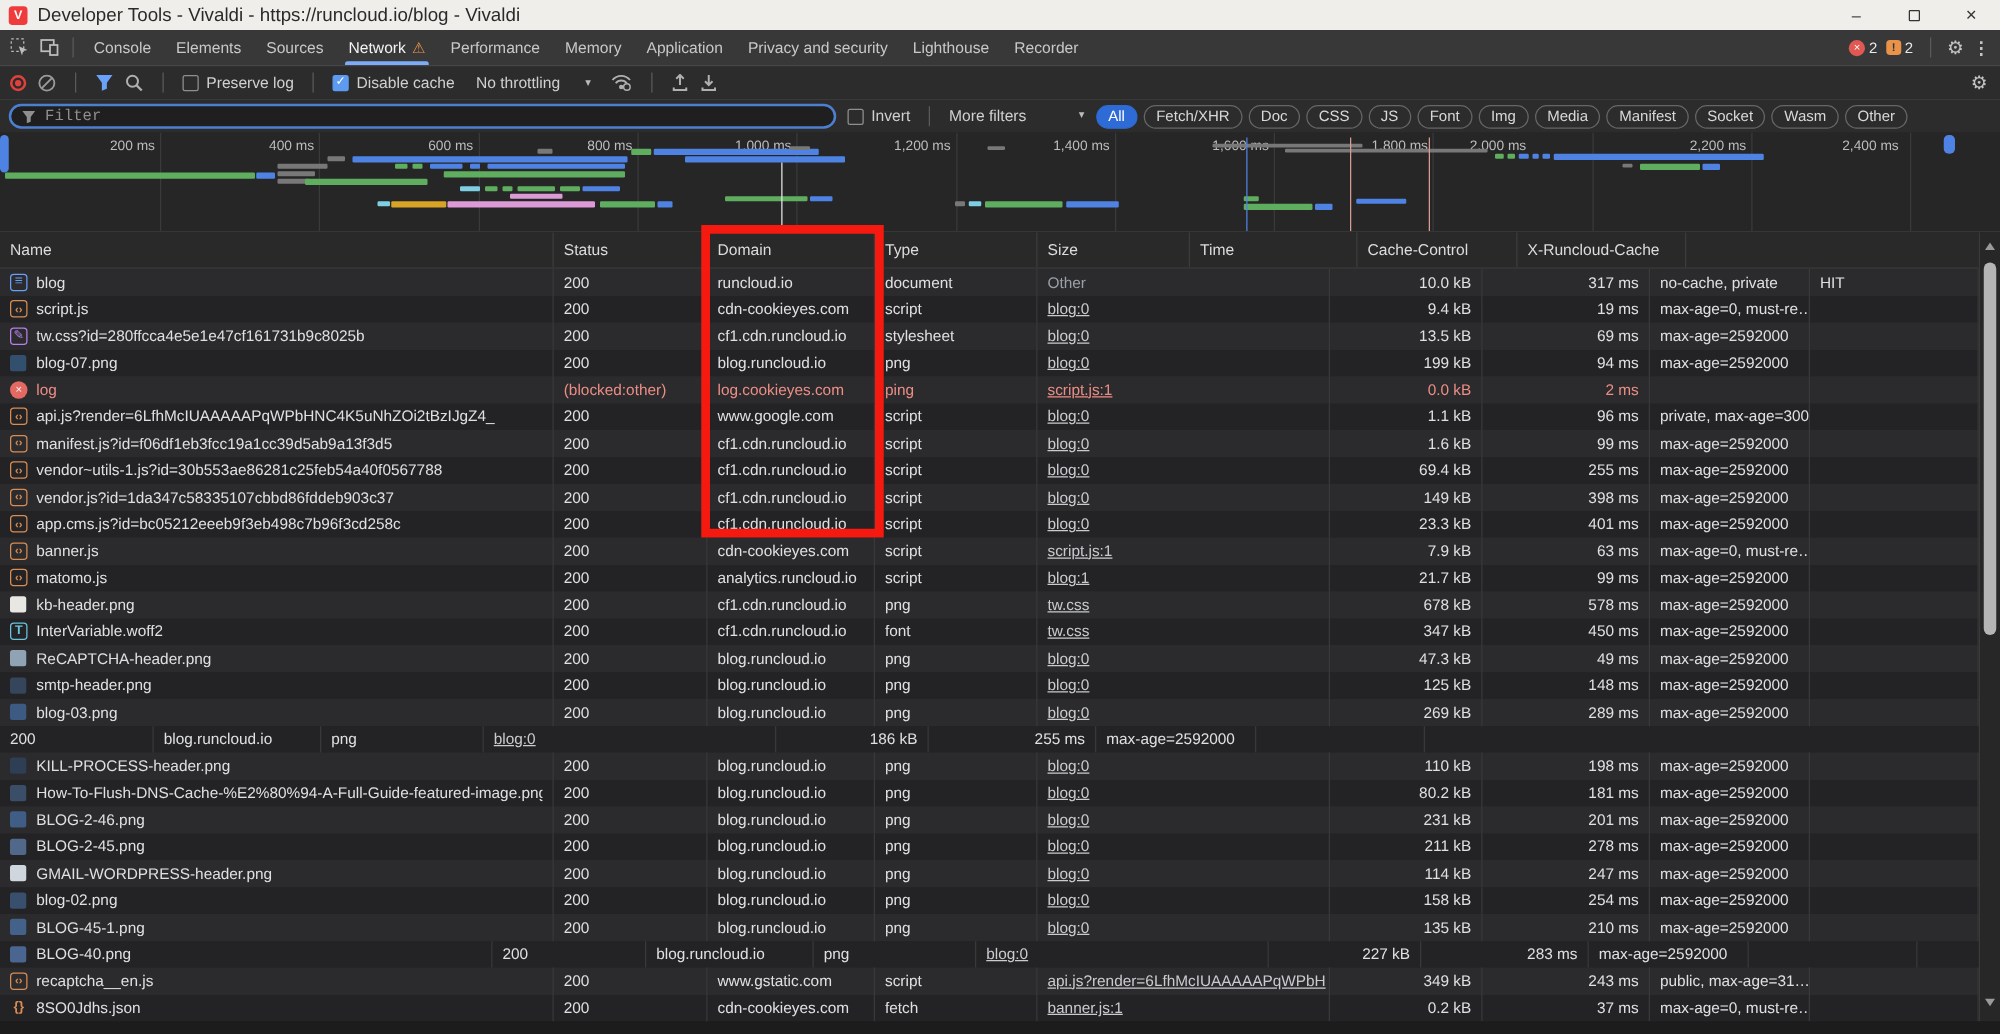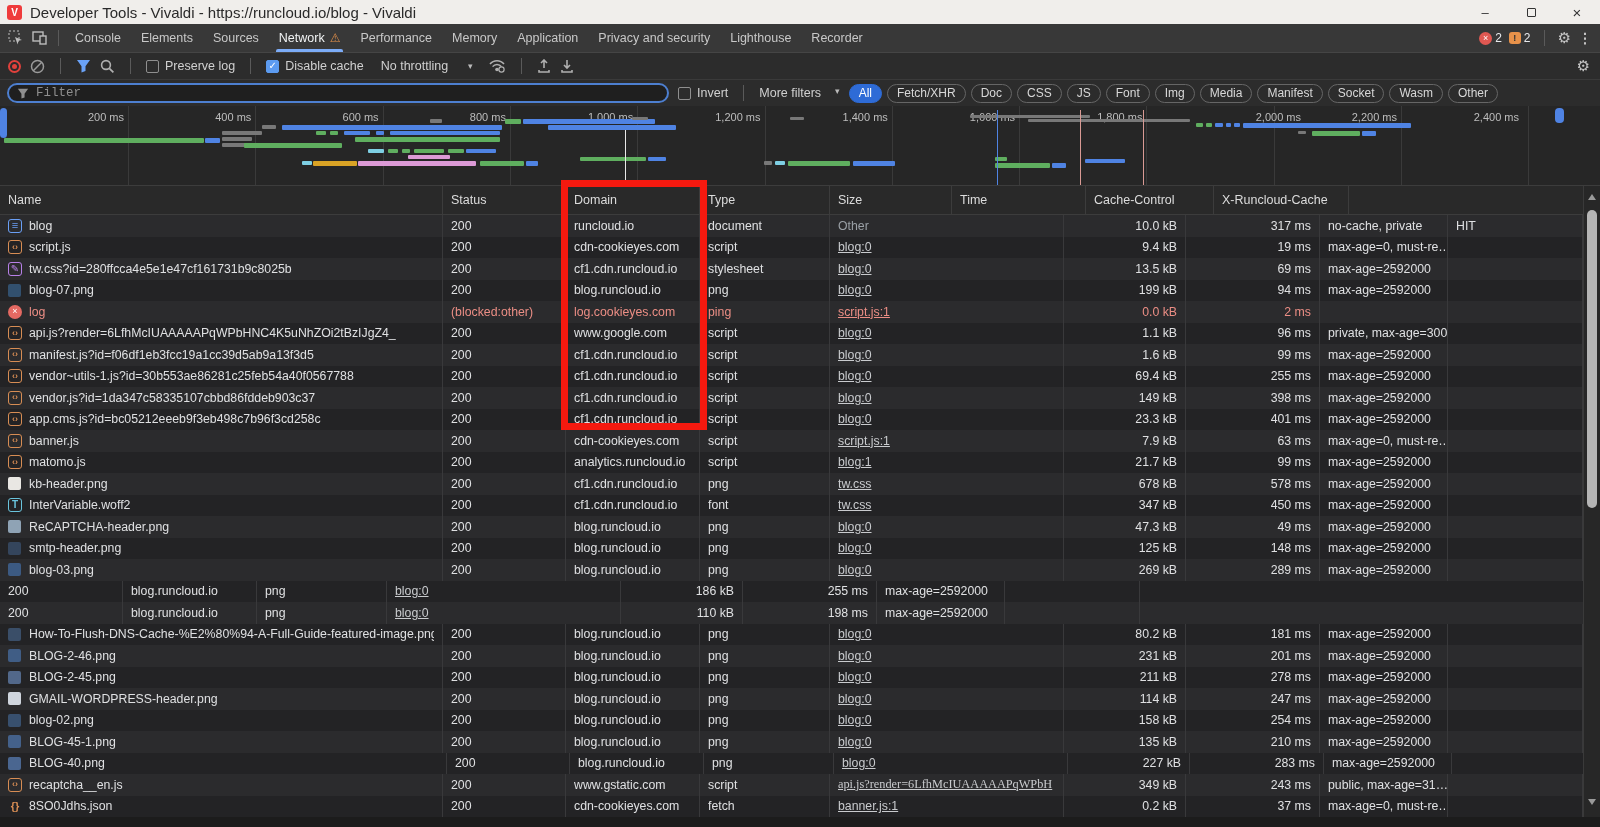--- a/index.html
+++ b/index.html
@@ -52,21 +52,21 @@
   
   .filterbar { height:27px; background:#2c2c2c; border-top:1px solid #3a3a3a; display:flex;
                align-items:center; padding:0 7px; gap:9px; color:#c8c8c8; }
   .filter-input { width:662px; height:20px; border:2px solid #4d7fd0; border-radius:11px; background:#1f1f1f;
                   display:flex; align-items:center; padding:0 8px; gap:7px; flex:none; }
   .ph { color:#8f8f8f; font-size:12.5px;font-family:Liberation Mono, monospace; }
   .pills { display:flex; gap:5px; align-items:center; }
   .pill { height:19px; border:1px solid #666; border-radius:10px; display:flex; align-items:center;
           padding:0 9px; font-size:12px; color:#d8d8d8; flex:none; }
   .pill.active { background:#2e6bd6; border-color:#2e6bd6; color:#fff; }
-  .mf { font-size:12.5px; display:flex; align-items:flex-start; }
+  .mf { font-size:12.5px; display:flex; align-items:flex-start;gap:28px; }
 
   
   .overview { position:absolute; top:106px; left:0; width:1600px; height:80px; background:#262626;
               border-bottom:1px solid #3c3c3c; overflow:hidden; }
   .gridline { position:absolute; top:0; bottom:0; width:1px; background:#3a3a3a; }
   .tick { position:absolute; top:5px; font-size:11px; color:#bdbdbd; text-align:right; width:76px; }
   .wbar { position:absolute; border-radius:1px; }
   .marker { position:absolute; width:1px; top:4px; bottom:0; }
   .grip { position:absolute; background:#4f83e3; border-radius:4px; }
 
@@ -294,21 +294,21 @@
       <div class="tick" style="left: 557.2px;">1,000 ms</div>
       <div class="gridline" style="left: 764.5px;"></div>
       <div class="tick" style="left: 684.5px;">1,200 ms</div>
       <div class="gridline" style="left: 891.8px;"></div>
       <div class="tick" style="left: 811.8px;">1,400 ms</div>
       <div class="gridline" style="left: 1019.1px;"></div>
       <div class="tick" style="left: 939.1px;">1,600 ms</div>
       <div class="gridline" style="left: 1146.4px;"></div>
       <div class="tick" style="left: 1066.4px;">1,800 ms</div>
       <div class="gridline" style="left: 1273.7px;"></div>
-      <div class="tick" style="left: 1225px;">2,000 ms</div>
+      <div class="tick" style="left: 1145px;">2,000 ms</div>
       <div class="gridline" style="left: 1401px;"></div>
       <div class="tick" style="left: 1321px;">2,200 ms</div>
       <div class="gridline" style="left: 1528.3px;"></div>
       <div class="tick" style="left: 1443px;">2,400 ms</div>
       <div class="wbar" style="left: 4px; top: 32px; width: 200px; height: 5px; background: rgb(95, 174, 95);"></div>
       <div class="wbar" style="left: 205px; top: 32px; width: 15px; height: 5px; background: rgb(79, 131, 227);"></div>
       <div class="wbar" style="left: 222px; top: 25px; width: 40px; height: 4px; background: rgb(120, 120, 120);"></div>
       <div class="wbar" style="left: 222px; top: 31px; width: 30px; height: 4px; background: rgb(120, 120, 120);"></div>
       <div class="wbar" style="left: 222px; top: 37px; width: 26px; height: 4px; background: rgb(120, 120, 120);"></div>
       <div class="wbar" style="left: 244px; top: 37px; width: 98px; height: 5px; background: rgb(95, 174, 95);"></div>
@@ -657,20 +657,24 @@
           <div class="cell" style="width: 130px;">png</div>
           <div class="cell" style="width: 234px;">
             <div class="link">blog:0</div>
           </div>
           <div class="cell num" style="width: 122px;">186 kB</div>
           <div class="cell num" style="width: 134px;">255 ms</div>
           <div class="cell" style="width: 128px;">max-age=2592000</div>
           <div class="cell" style="width: 135px;"></div>
         </div>
         <div class="row a">
+          <div class="cell" style="width: 443px;">
+            <div class="thumb" style="background: rgb(46, 62, 84);"></div>
+            <div class="nm">KILL-PROCESS-header.png</div>
+          </div>
           <div class="cell" style="width: 123px;">200</div>
           <div class="cell" style="width: 134px;">blog.runcloud.io</div>
           <div class="cell" style="width: 130px;">png</div>
           <div class="cell" style="width: 234px;">
             <div class="link">blog:0</div>
           </div>
           <div class="cell num" style="width: 122px;">110 kB</div>
           <div class="cell num" style="width: 134px;">198 ms</div>
           <div class="cell" style="width: 128px;">max-age=2592000</div>
           <div class="cell" style="width: 135px;"></div>
@@ -765,21 +769,21 @@
           <div class="cell" style="width: 130px;">png</div>
           <div class="cell" style="width: 234px;">
             <div class="link">blog:0</div>
           </div>
           <div class="cell num" style="width: 122px;">135 kB</div>
           <div class="cell num" style="width: 134px;">210 ms</div>
           <div class="cell" style="width: 128px;">max-age=2592000</div>
           <div class="cell" style="width: 135px;"></div>
         </div>
         <div class="row b">
-          <div class="cell" style="width: 447px;">
+          <div class="cell" style="width: 394px;">
             <div class="thumb" style="background: rgb(74, 102, 144);"></div>
             <div class="nm">BLOG-40.png</div>
           </div>
           <div class="cell" style="width: 123px;">200</div>
           <div class="cell" style="width: 134px;">blog.runcloud.io</div>
           <div class="cell" style="width: 130px;">png</div>
           <div class="cell" style="width: 234px;">
             <div class="link">blog:0</div>
           </div>
           <div class="cell num" style="width: 122px;">227 kB</div>
@@ -788,21 +792,21 @@
           <div class="cell" style="width: 135px;"></div>
         </div>
         <div class="row a">
           <div class="cell" style="width: 443px;">
             <div class="ic ic-script">‹›</div>
             <div class="nm">recaptcha__en.js</div>
           </div>
           <div class="cell" style="width: 123px;">200</div>
           <div class="cell" style="width: 134px;">www.gstatic.com</div>
           <div class="cell" style="width: 130px;">script</div>
-          <div class="cell" style="width: 234px; font-family: Liberation Serif, serif;">
+          <div class="cell" style="width: 234px;">
             <div class="link">api.js?render=6LfhMcIUAAAAAPqWPbH</div>
           </div>
           <div class="cell num" style="width: 122px;">349 kB</div>
           <div class="cell num" style="width: 134px;">243 ms</div>
           <div class="cell" style="width: 128px;">public, max-age=31…</div>
           <div class="cell" style="width: 135px;"></div>
         </div>
         <div class="row b">
           <div class="cell" style="width: 443px;">
             <div class="ic ic-fetch">{}</div>

